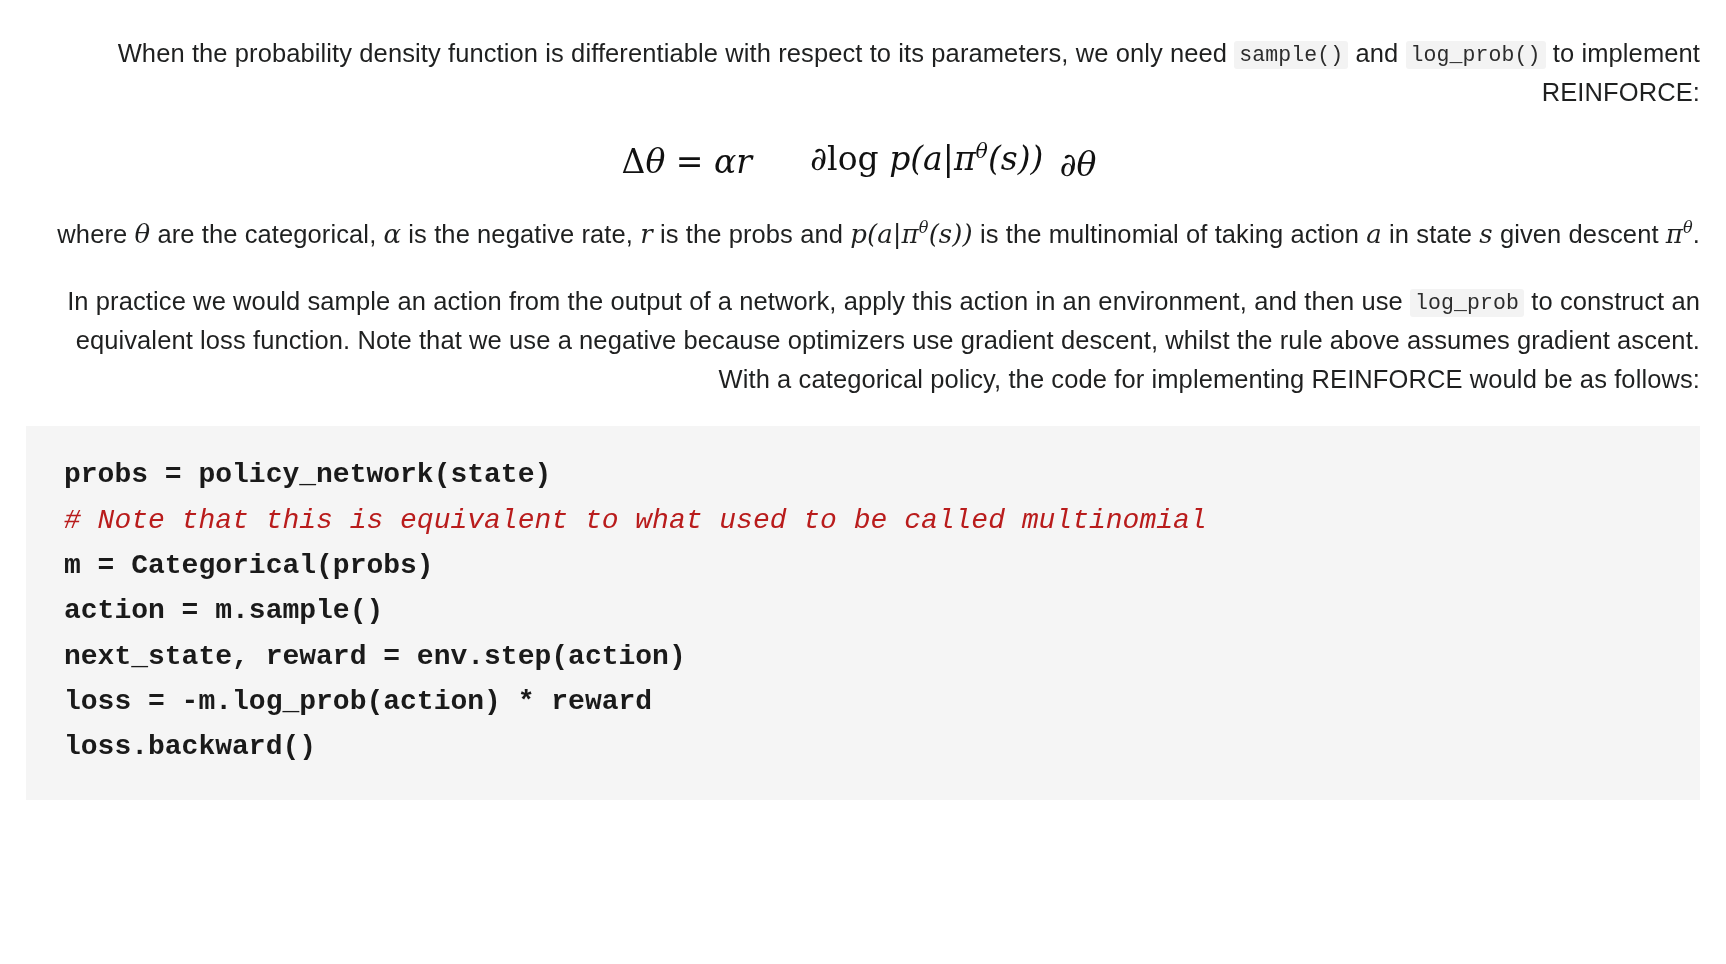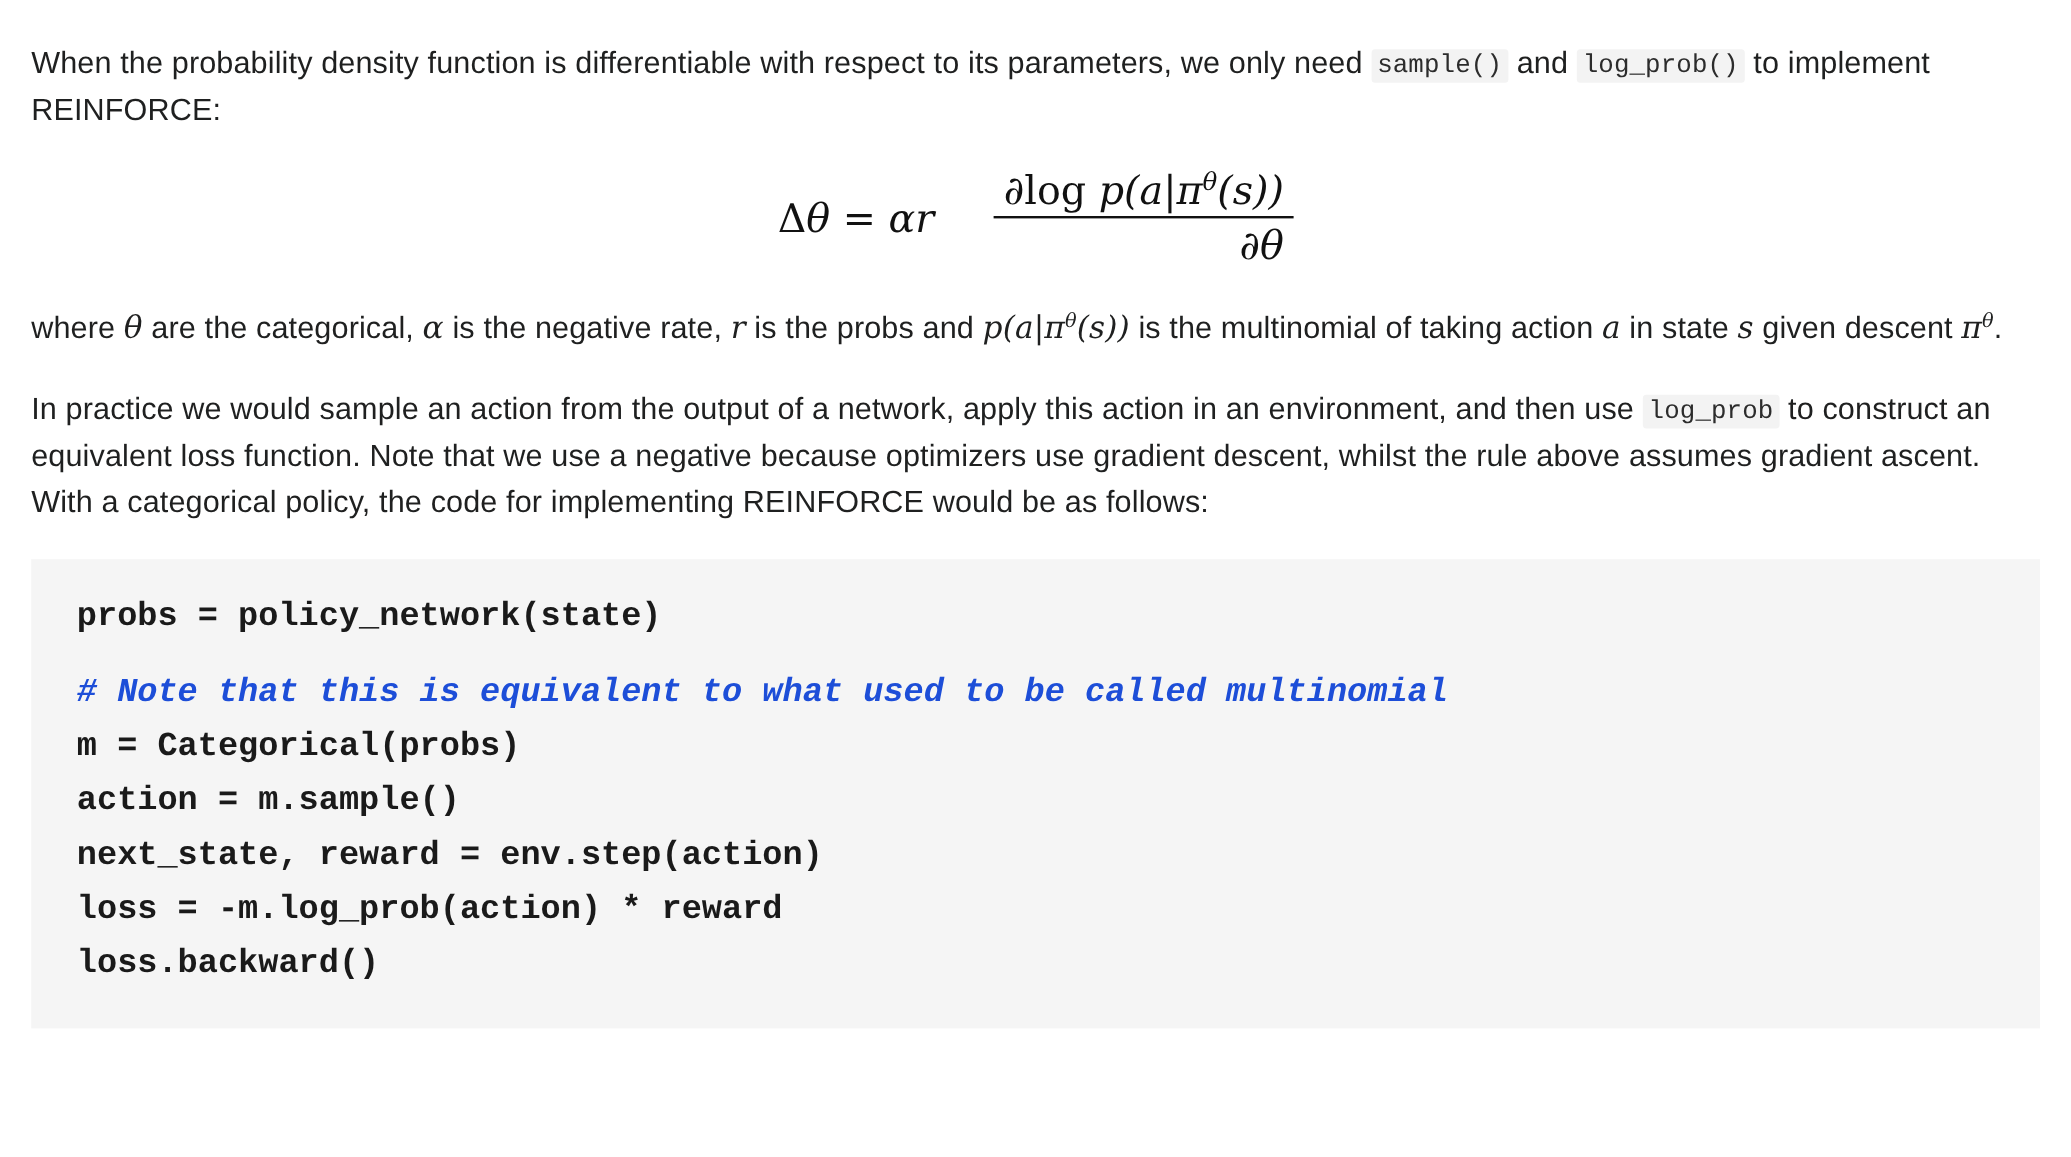--- a/index.html
+++ b/index.html
@@ -17,20 +17,21 @@
   .page {
     padding: 34px 26px 0 26px;
     box-sizing: border-box;
   }
   p.para {
     font-size: 25.5px;
     line-height: 1.52;
     margin: 0 0 28px 0;
     color: #1f2020;
     letter-spacing: 0.1px;
+    text-align: right;
   }
   code.inline {
     font-family: "Liberation Mono", "DejaVu Sans Mono", monospace;
     font-size: 21.5px;
     background: #f3f3f3;
     color: #2c2c2c;
     padding: 2px 5px;
     border-radius: 3px;
     white-space: nowrap;
     vertical-align: 1px;
@@ -50,22 +51,22 @@
     gap: 40px;
   }
   .eq .lhs {
     font-style: italic;
     white-space: nowrap;
     margin-right: 6px;
   }
   .eq .upright { font-style: normal; }
   .frac {
     display: inline-flex;
-    flex-direction: column;
-    align-items: flex-end;
+    flex-direction: row;
+    align-items: flex-start;
     margin-left: 4px;
     vertical-align: middle;
   }
   .frac .num {
     padding: 0 8px 5px 8px;
     font-style: italic;
     white-space: nowrap;
   }
   .frac .bar {
     width: 100%;
@@ -99,24 +100,23 @@
   .codeblock pre {
     margin: 0;
     font-family: "Liberation Mono", "DejaVu Sans Mono", monospace;
     font-size: 28px;
     line-height: 1.62;
     font-weight: bold;
     color: #1a1a1a;
     white-space: pre;
   }
   .codeblock .comment {
-    color: #1d4ed8;
+    color: #b91c1c;
     font-style: italic;
-    font-weight: bold;
-    margin-top: 17px;
+    font-weight: normal;
   }
   .codeline { display: block; }
 </style>
 </head>
 <body>
 
 <div class="page">
 
   <p class="para">
     <span>When the probability density function is differentiable with respect to its parameters, we only need</span>

